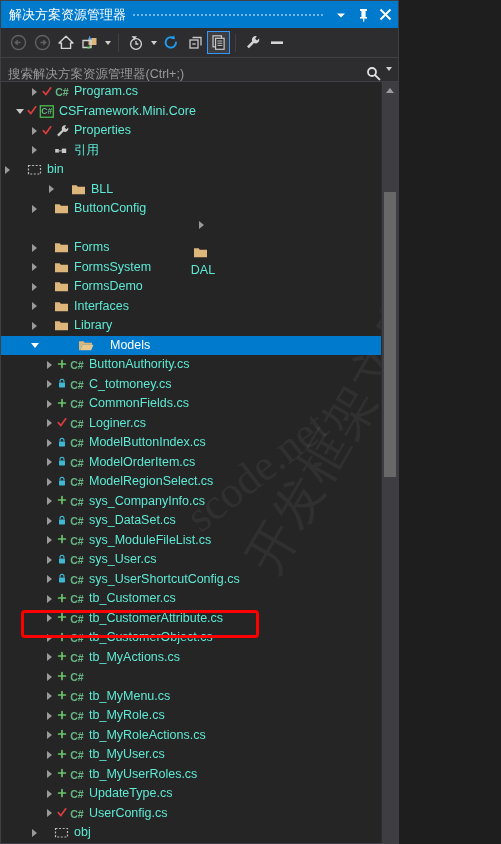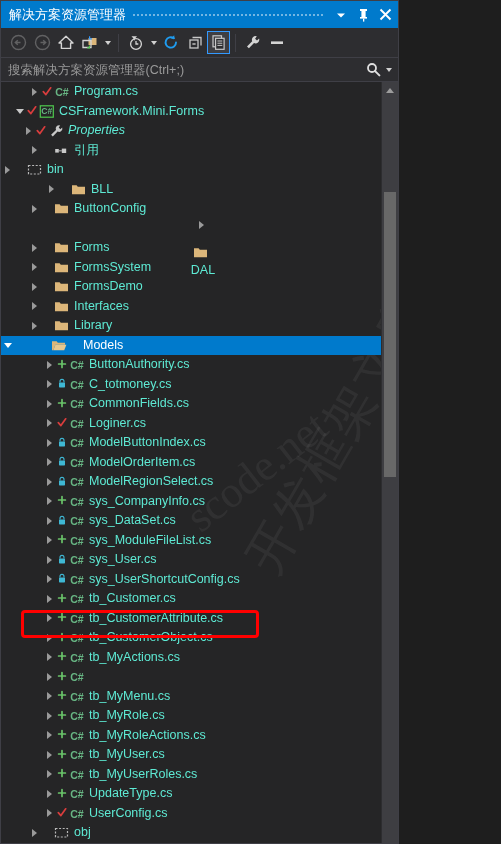--- a/index.html
+++ b/index.html
@@ -84,21 +84,21 @@
     background: #3f3f46;
     margin: 0 5px;
   }
 
   
   .searchbar {
     height: 25px; flex: 0 0 25px;
     background: #2d2d30;
     border-top: 1px solid #3f3f46;
     border-bottom: 1px solid #3f3f46;
-    display: flex; align-items: center;
+    display: flex; align-items: flex-end;
     padding: 0 4px 0 7px;
   }
   .searchbar input {
     flex: 1 1 auto;
     background: transparent;
     border: none; outline: none;
     color: #c8c8c8;
     font-size: 12.5px;
     font-family: "Liberation Sans", sans-serif;
   }
@@ -382,23 +382,23 @@
             <svg width="10" height="12" viewBox="0 0 10 12">
               <path d="M1.3 5.6 L3.9 8.6 L8.7 1.8" fill="none" stroke="#d93d3d" stroke-width="1.7" stroke-linecap="round" stroke-linejoin="round"></path>
             </svg>
           </span>
           <span class="ico">
             <svg width="16" height="15" viewBox="0 0 16 15">
               <rect x="1.3" y="1.8" width="13" height="11.4" fill="none" stroke="#4ec94e" stroke-width="1.2"></rect>
                <text x="7.8" y="10.3" font-size="8.6" font-family="Liberation Sans, sans-serif" font-weight="bold" fill="#68b684" text-anchor="middle">C#</text>
             </svg>
           </span>
-          <span class="lbl">CSFramework.Mini.Forms</span>
-        </div>
-        <div class="row" style="padding-left: 21px; font-style: italic;">
+          <span class="lbl">CSFramework.Mini.Core</span>
+        </div>
+        <div class="row" style="padding-left: 27px;">
           <span class="exp">
             <span class="arrow-c"></span>
           </span>
           <span class="badge">
             <svg width="10" height="12" viewBox="0 0 10 12">
               <path d="M1.3 5.6 L3.9 8.6 L8.7 1.8" fill="none" stroke="#d93d3d" stroke-width="1.7" stroke-linecap="round" stroke-linejoin="round"></path>
             </svg>
           </span>
           <span class="ico">
             <svg width="16" height="15" viewBox="0 0 16 15">
@@ -522,21 +522,21 @@
             <span class="arrow-c"></span>
           </span>
           <span class="badge none"></span>
           <span class="ico">
             <svg width="16" height="15" viewBox="0 0 16 15">
               <path d="M1 3.2 h4.6 l1.2 1.5 h7.2 v7.6 h-13 Z" fill="#dcb67a"></path>
             </svg>
           </span>
           <span class="lbl">Library</span>
         </div>
-        <div class="row selected" style=" gap: 12px;">
+        <div class="row selected" style="padding-left: 27px; gap: 12px;">
           <span class="exp">
             <span class="arrow-o"></span>
           </span>
           <span class="badge none"></span>
           <span class="ico">
             <svg width="16" height="15" viewBox="0 0 16 15">
               <path d="M1 3.2 h4.6 l1.2 1.5 h7.2 v2 h-9.6 l-2 5.6 h-1.4 Z" fill="#dcb67a"></path>
                <path d="M4.4 6.7 h11 l-2.2 5.6 h-10.8 Z" fill="#e8c88f"></path>
             </svg>
           </span>

